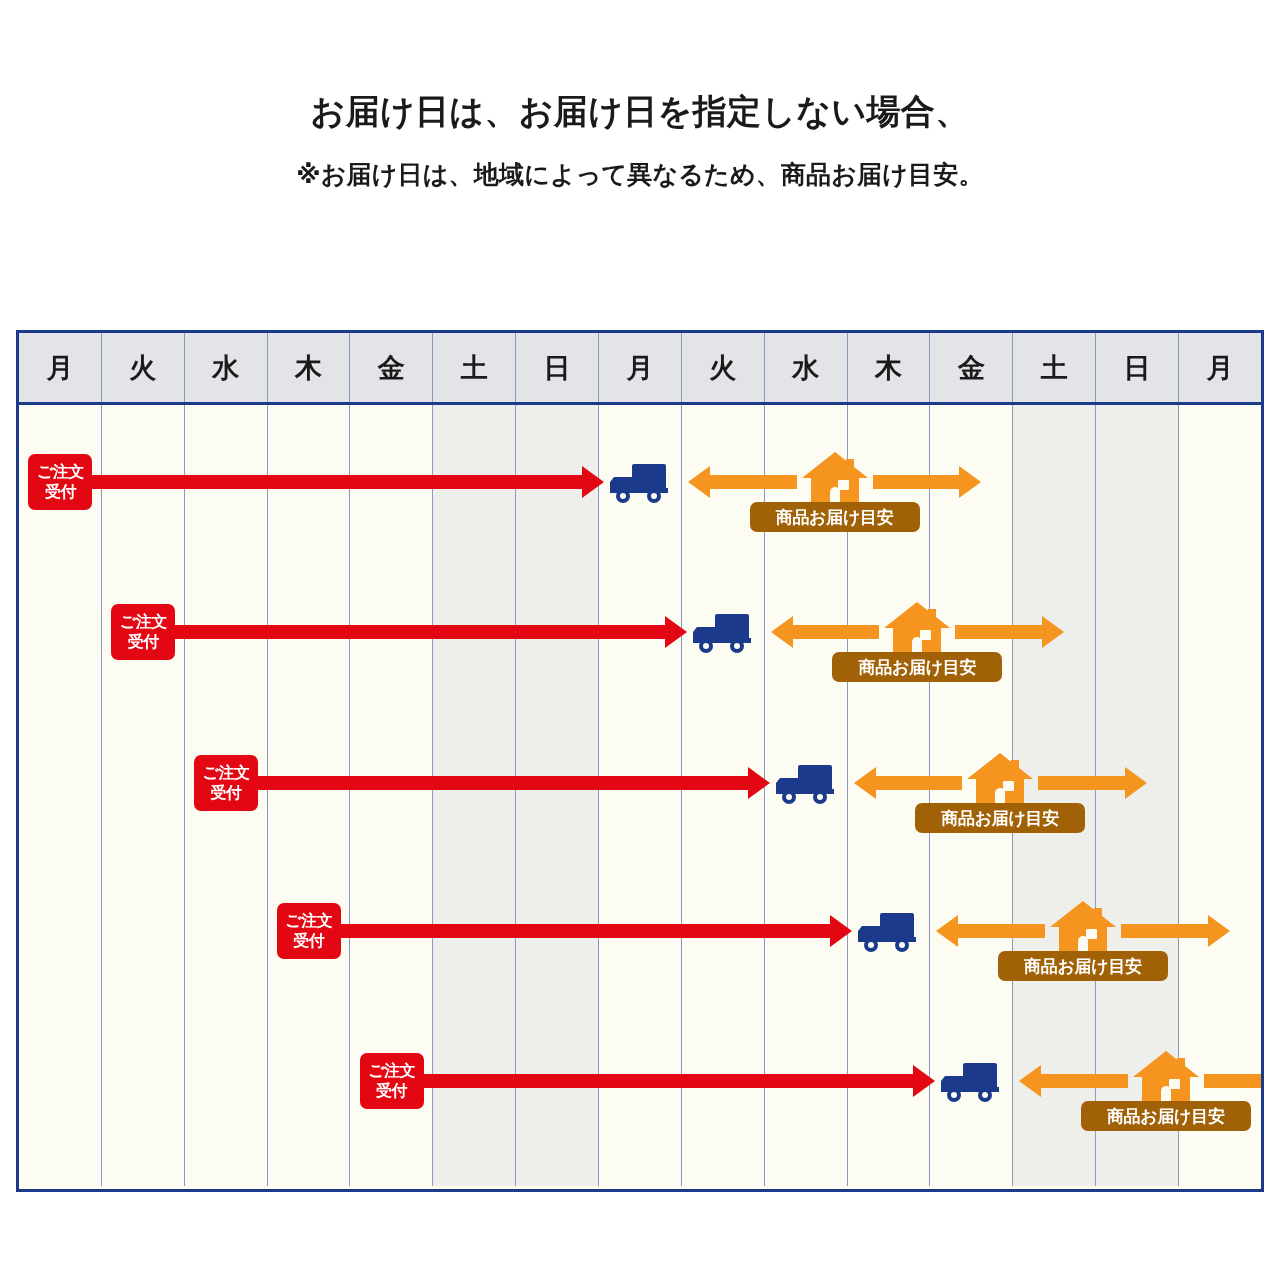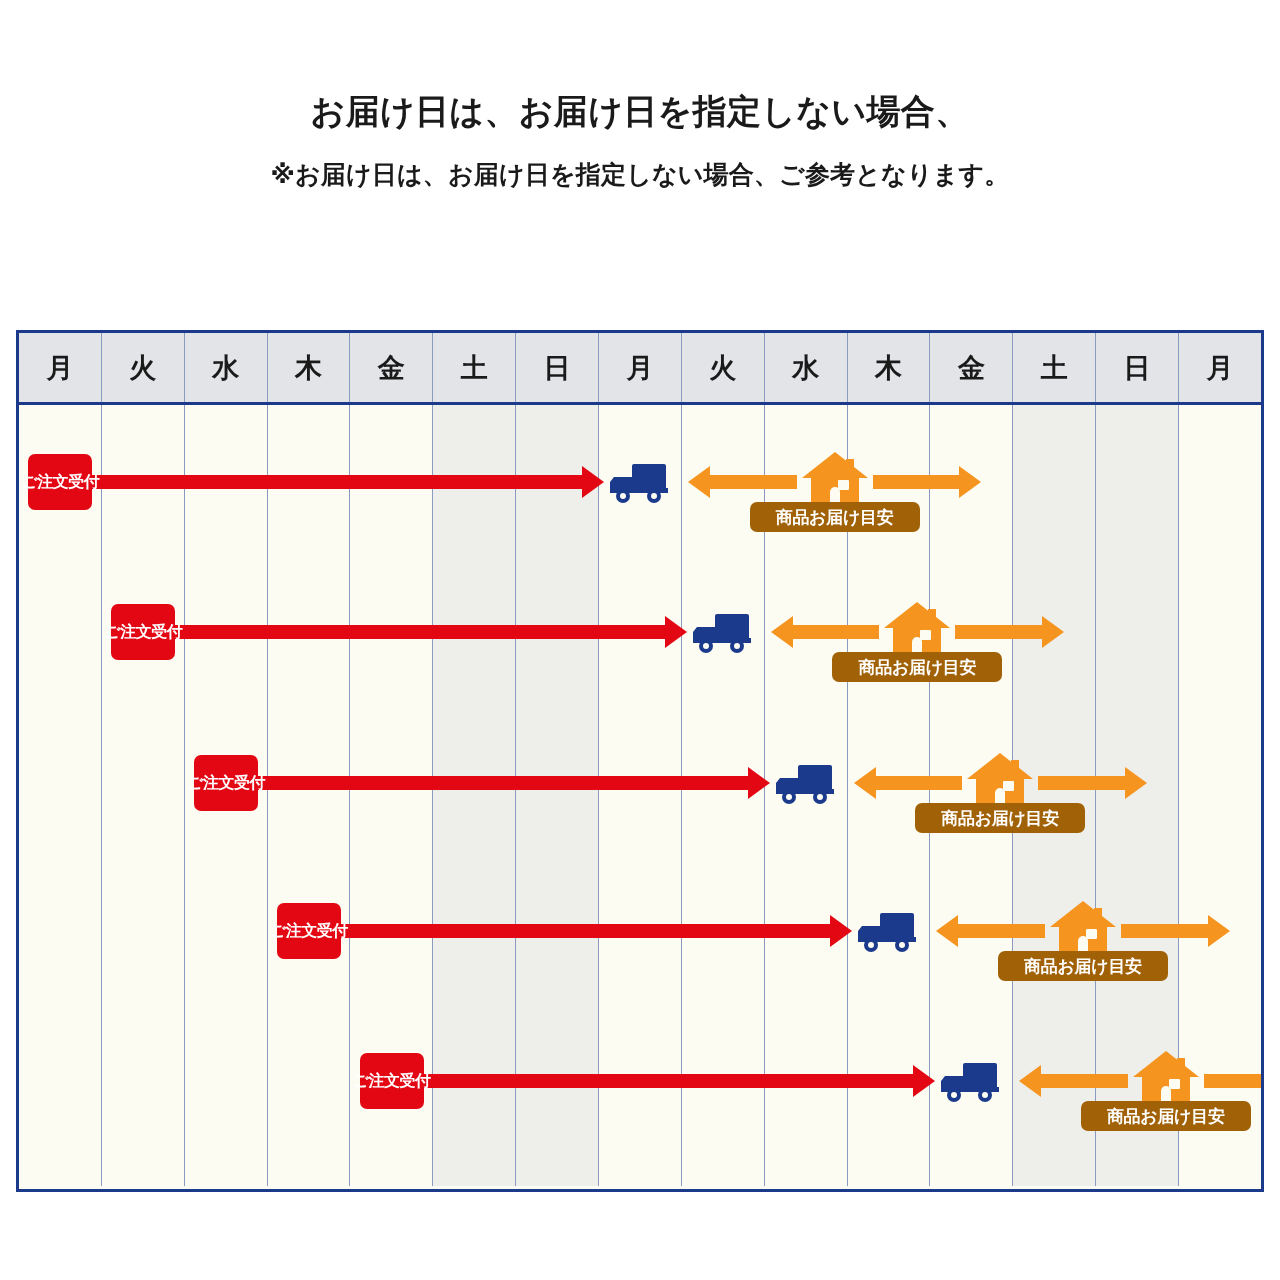--- a/index.html
+++ b/index.html
@@ -110,21 +110,21 @@
   }
 
   
   .order-badge {
     position: absolute;
     width: 64px;
     height: 56px;
     background: #e30613;
     border-radius: 7px;
     display: flex;
-    flex-direction: row;
+    flex-direction: column;
     align-items: center;
     justify-content: center;
     color: #ffffff;
     font-size: 16px;
     font-weight: bold;
     line-height: 1.22;
     letter-spacing: -0.5px;
     z-index: 4;
   }
   .order-badge span { display: block; white-space: nowrap; }
@@ -214,21 +214,21 @@
     z-index: 5;
   }
 </style>
 </head>
 <body>
 
 <div id="page">
 
   <div class="heading-block">
     <div class="headline">お届け日は、お届け日を指定しない場合、</div>
-    <div class="subline">※お届け日は、お届け日を指定しない場合、ご参考となります。</div>
+    <div class="subline">※お届け日は、地域によって異なるため、商品お届け目安。</div>
   </div>
 
   <div class="calendar">
     <div class="cal-header" id="cal-header">
         <div class="day-cell">月</div>
         <div class="day-cell">火</div>
         <div class="day-cell">水</div>
         <div class="day-cell">木</div>
         <div class="day-cell">金</div>
         <div class="day-cell">土</div>

